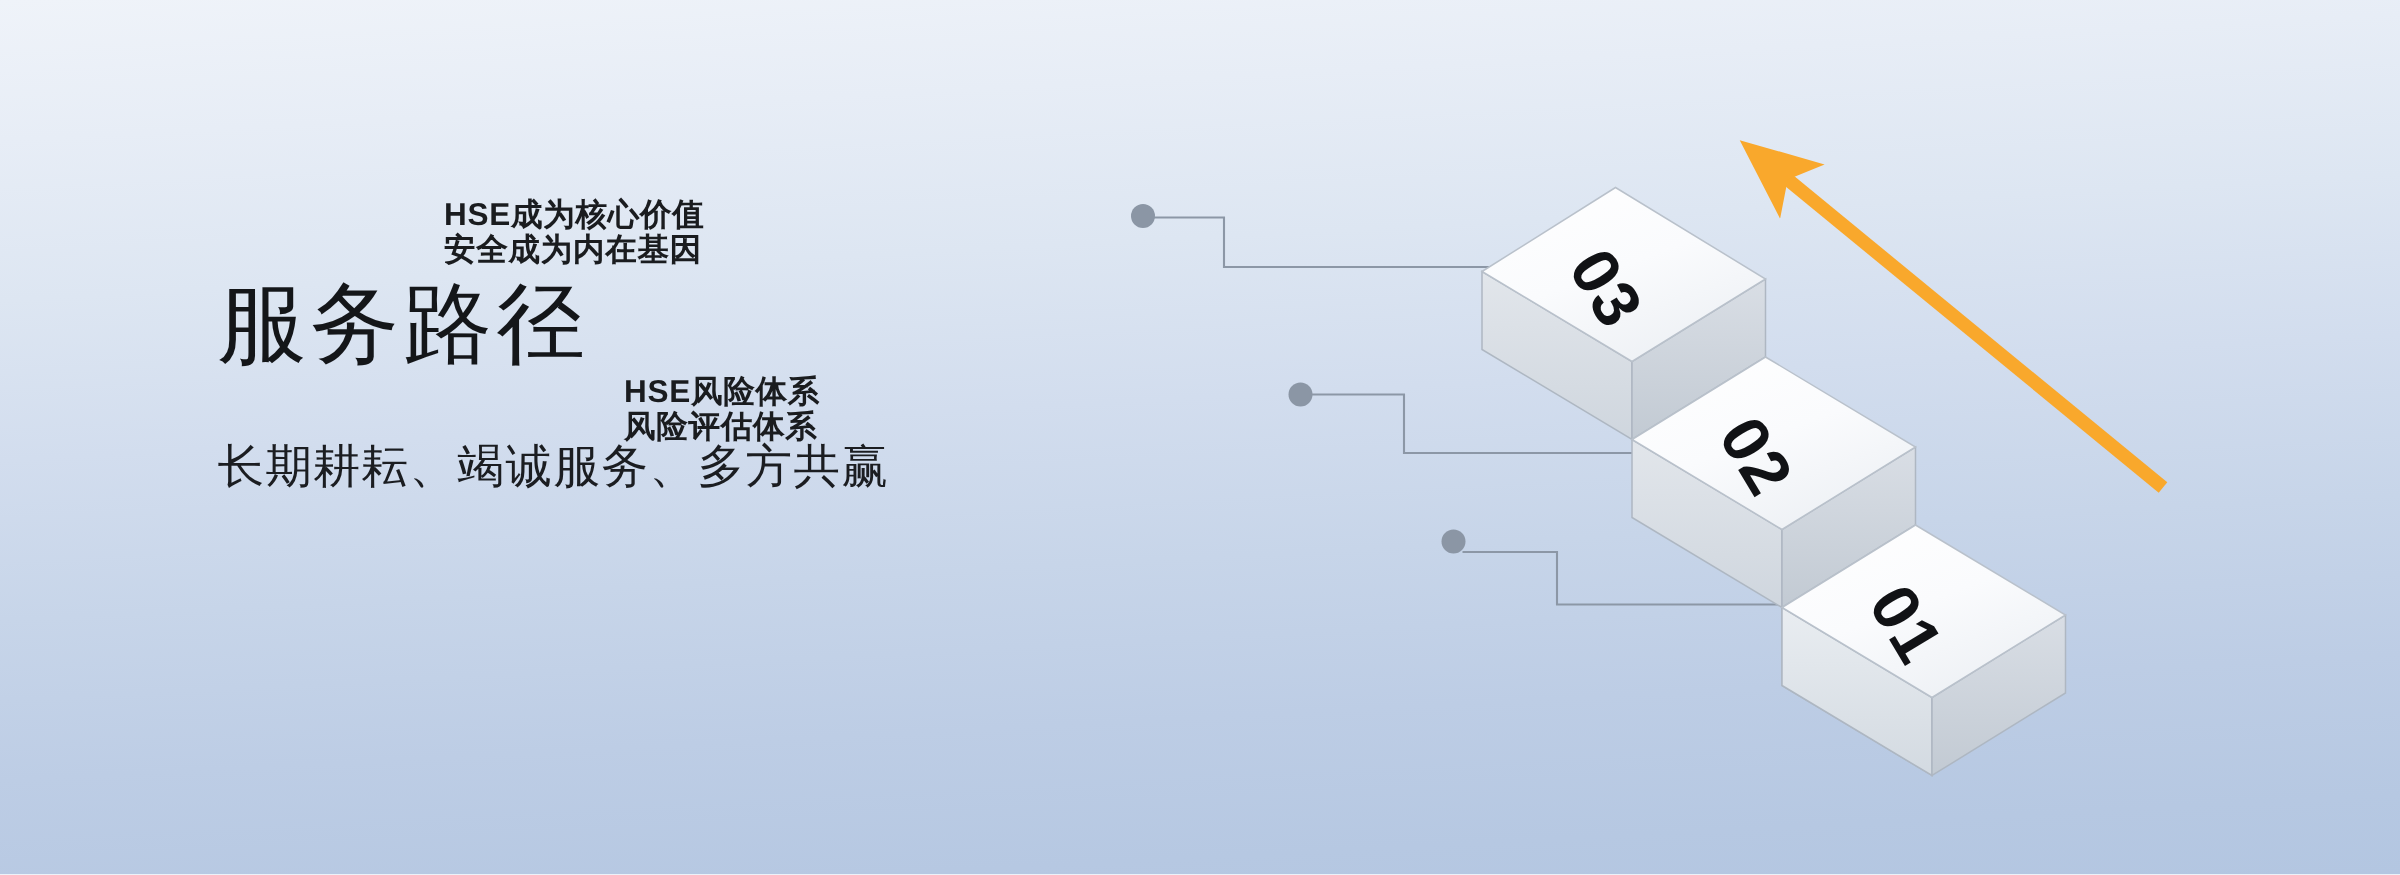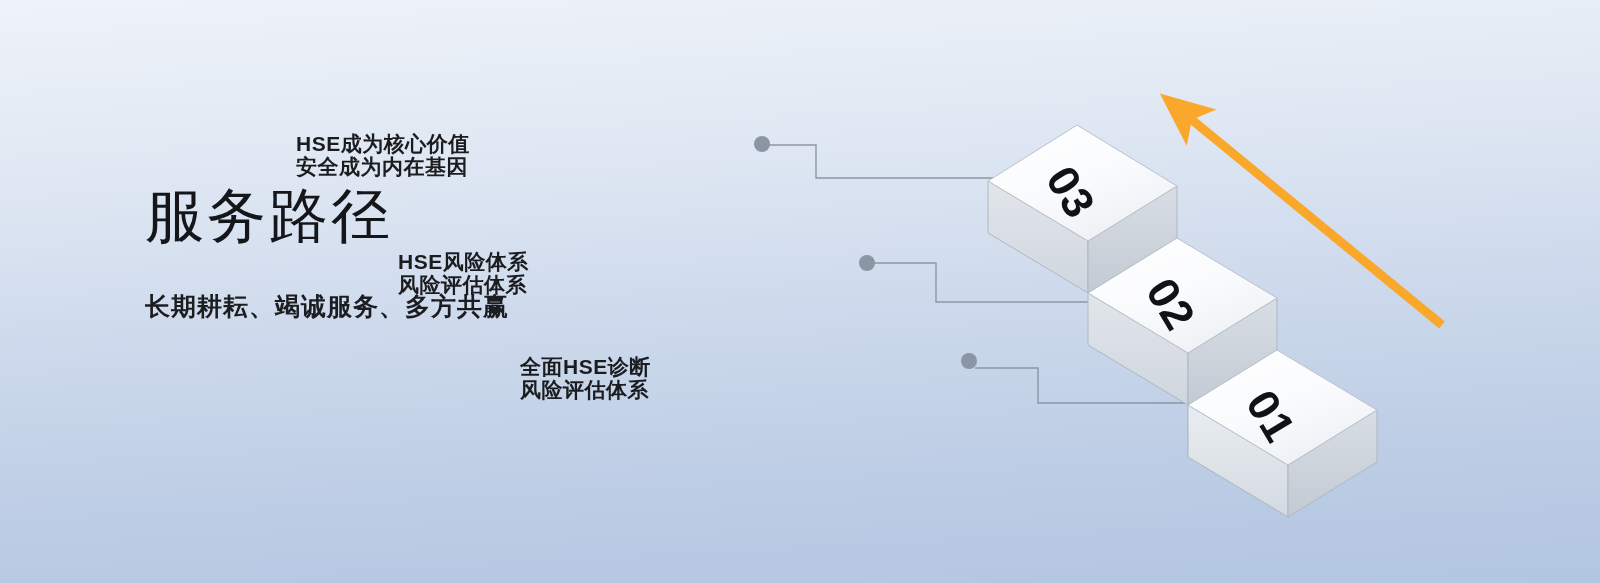--- a/index.html
+++ b/index.html
@@ -40,22 +40,22 @@
     font-weight: 400;
     letter-spacing: 3px;
     color: #141619;
     line-height: 1.05;
     margin: 0;
     white-space: nowrap;
   }
   .page-subtitle {
     margin: 0;
     margin-top: 42px;
-    font-size: 25px;
-    font-weight: 700;
+    font-size: 31px;
+    font-weight: 400;
     letter-spacing: 1px;
     color: #1b1d21;
     white-space: nowrap;
   }
 
   
   #scene {
     position: absolute;
     left: 0;
     top: 0;
@@ -73,21 +73,21 @@
     font-size: 21px;
     font-weight: 600;
     color: #1a1c1f;
     letter-spacing: 0.5px;
     line-height: 1.0;
   }
   .callout .line + .line {
     margin-top: 2px;
   }
   #callout-03 { left: 296px; top: 133px; width: 450px; }
-  #callout-02 { left: 398px; top: 251px; width: 450px; }
+  #callout-02 { left: 416px; top: 251px; width: 450px; }
   #callout-01 { left: 520px; top: 356px; width: 450px; }
 
   
   .step-number {
     font-size: 44px;
     font-weight: 800;
     fill: #111215;
     font-family: "Liberation Sans", "DejaVu Sans", sans-serif;
     letter-spacing: 1px;
   }
@@ -171,18 +171,14 @@
   <div class="callout" id="callout-03">
     <div class="line">HSE成为核心价值</div>
     <div class="line">安全成为内在基因</div>
   </div>
 
   <div class="callout" id="callout-02">
     <div class="line">HSE风险体系</div>
     <div class="line">风险评估体系</div>
   </div>
 
-  <div class="callout" id="callout-01">
-    <div class="line">全面HSE诊断</div>
-    <div class="line">风险评估体系</div>
-  </div>
 
 </div>
 
 </body></html>

